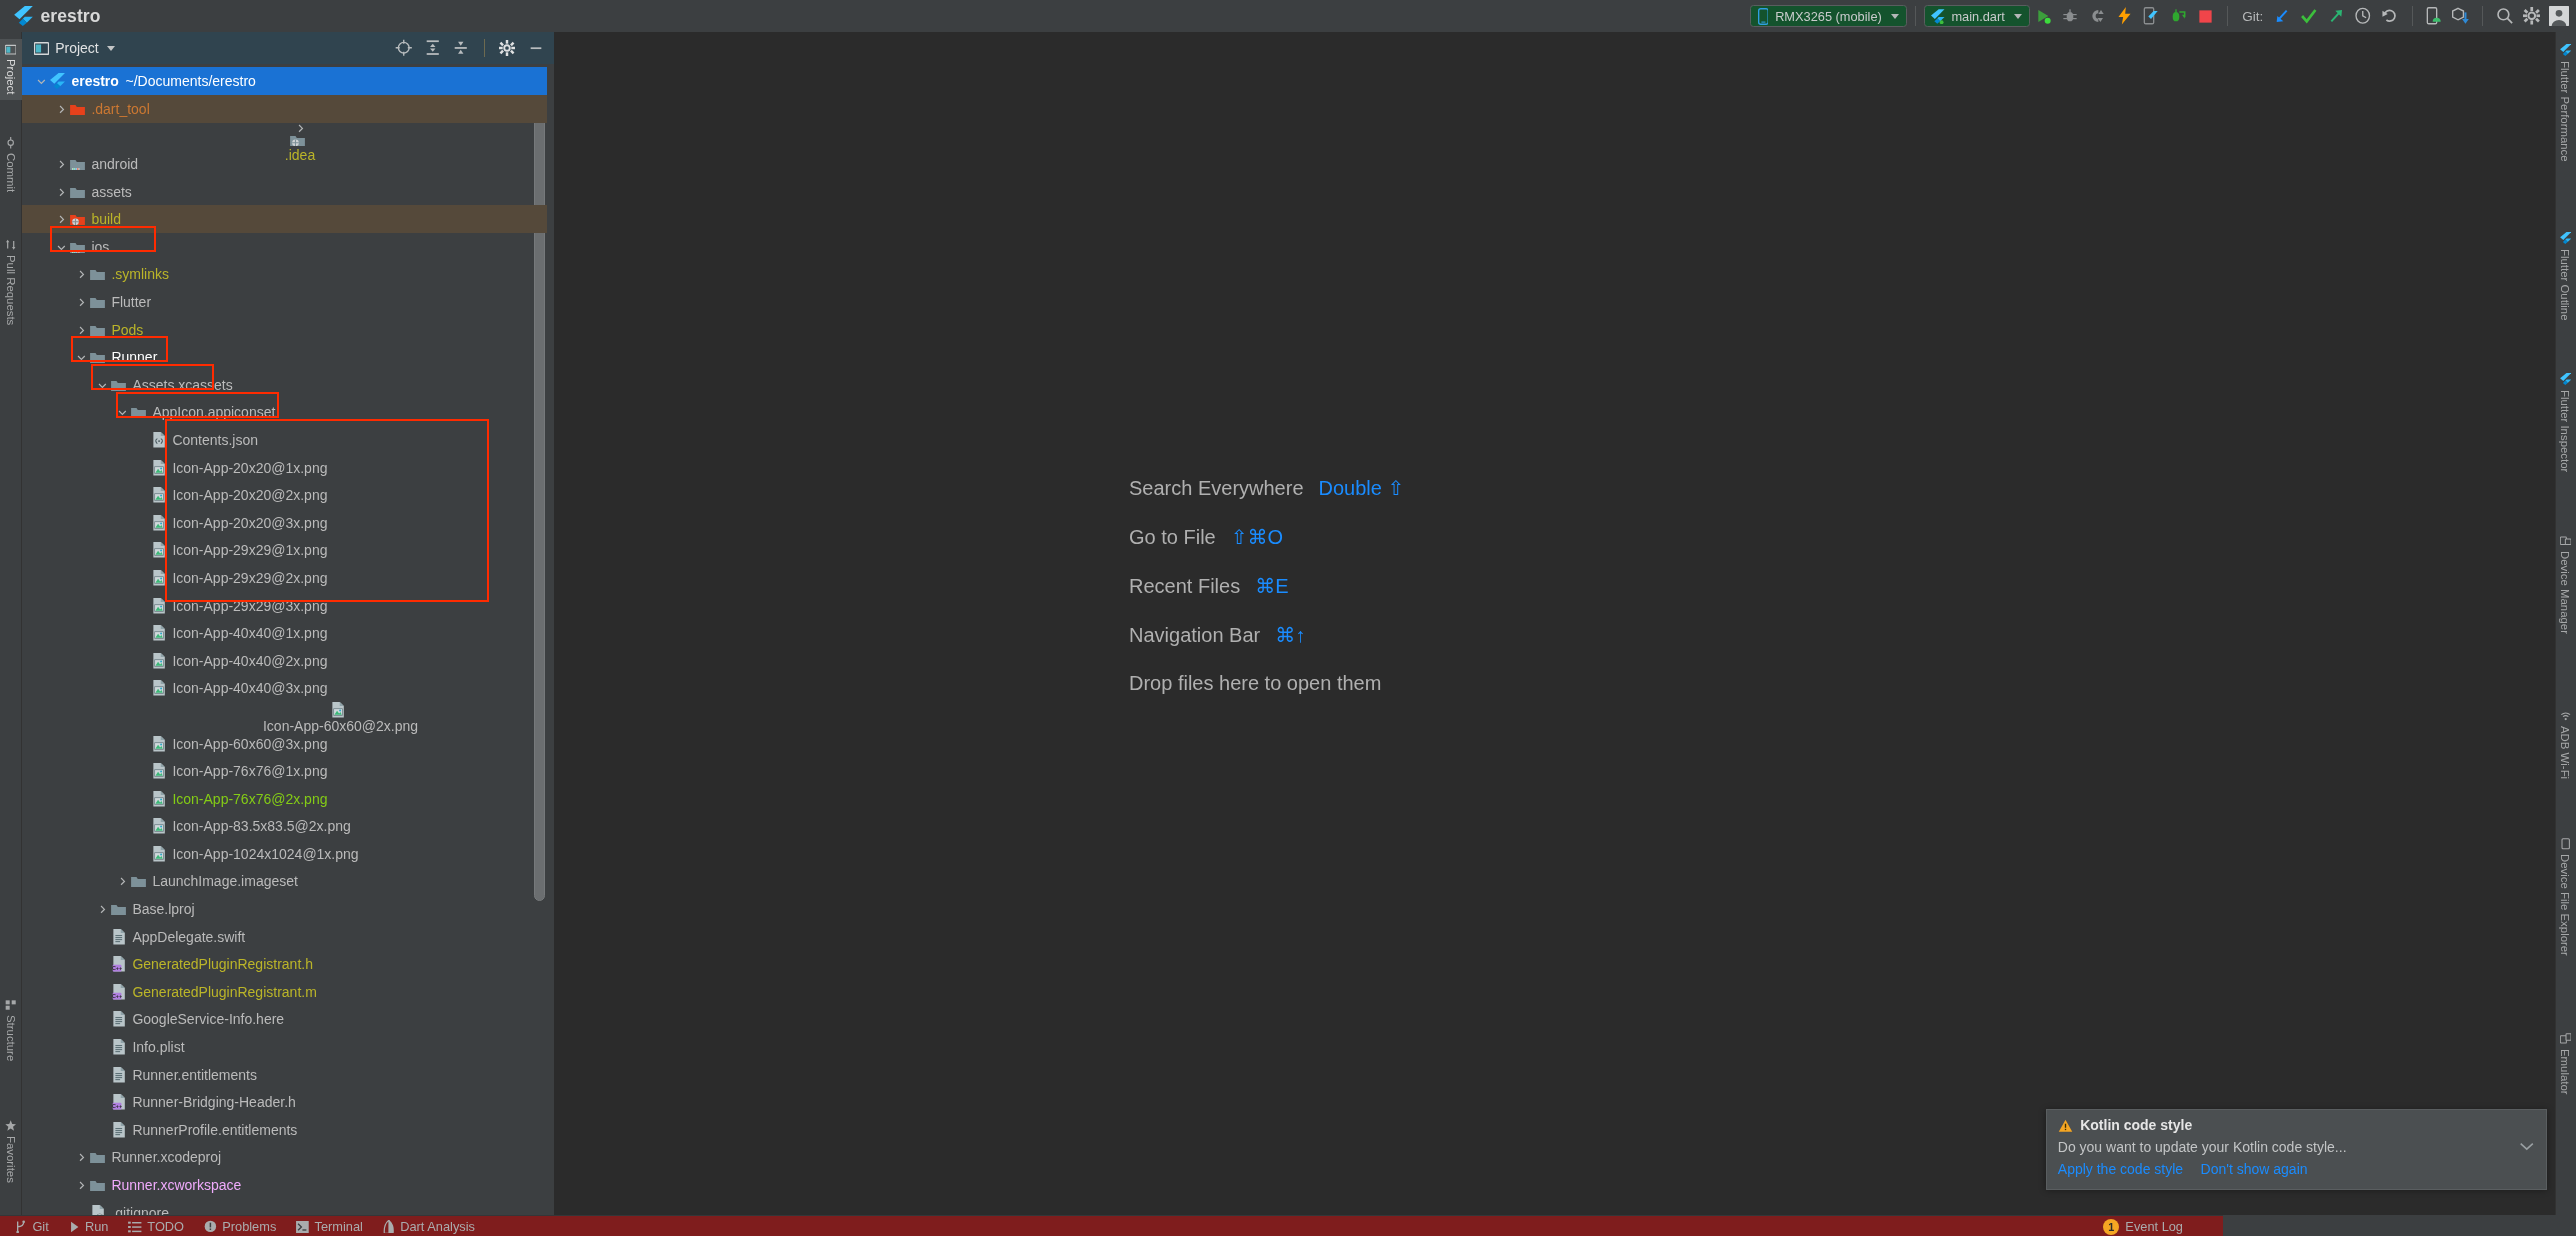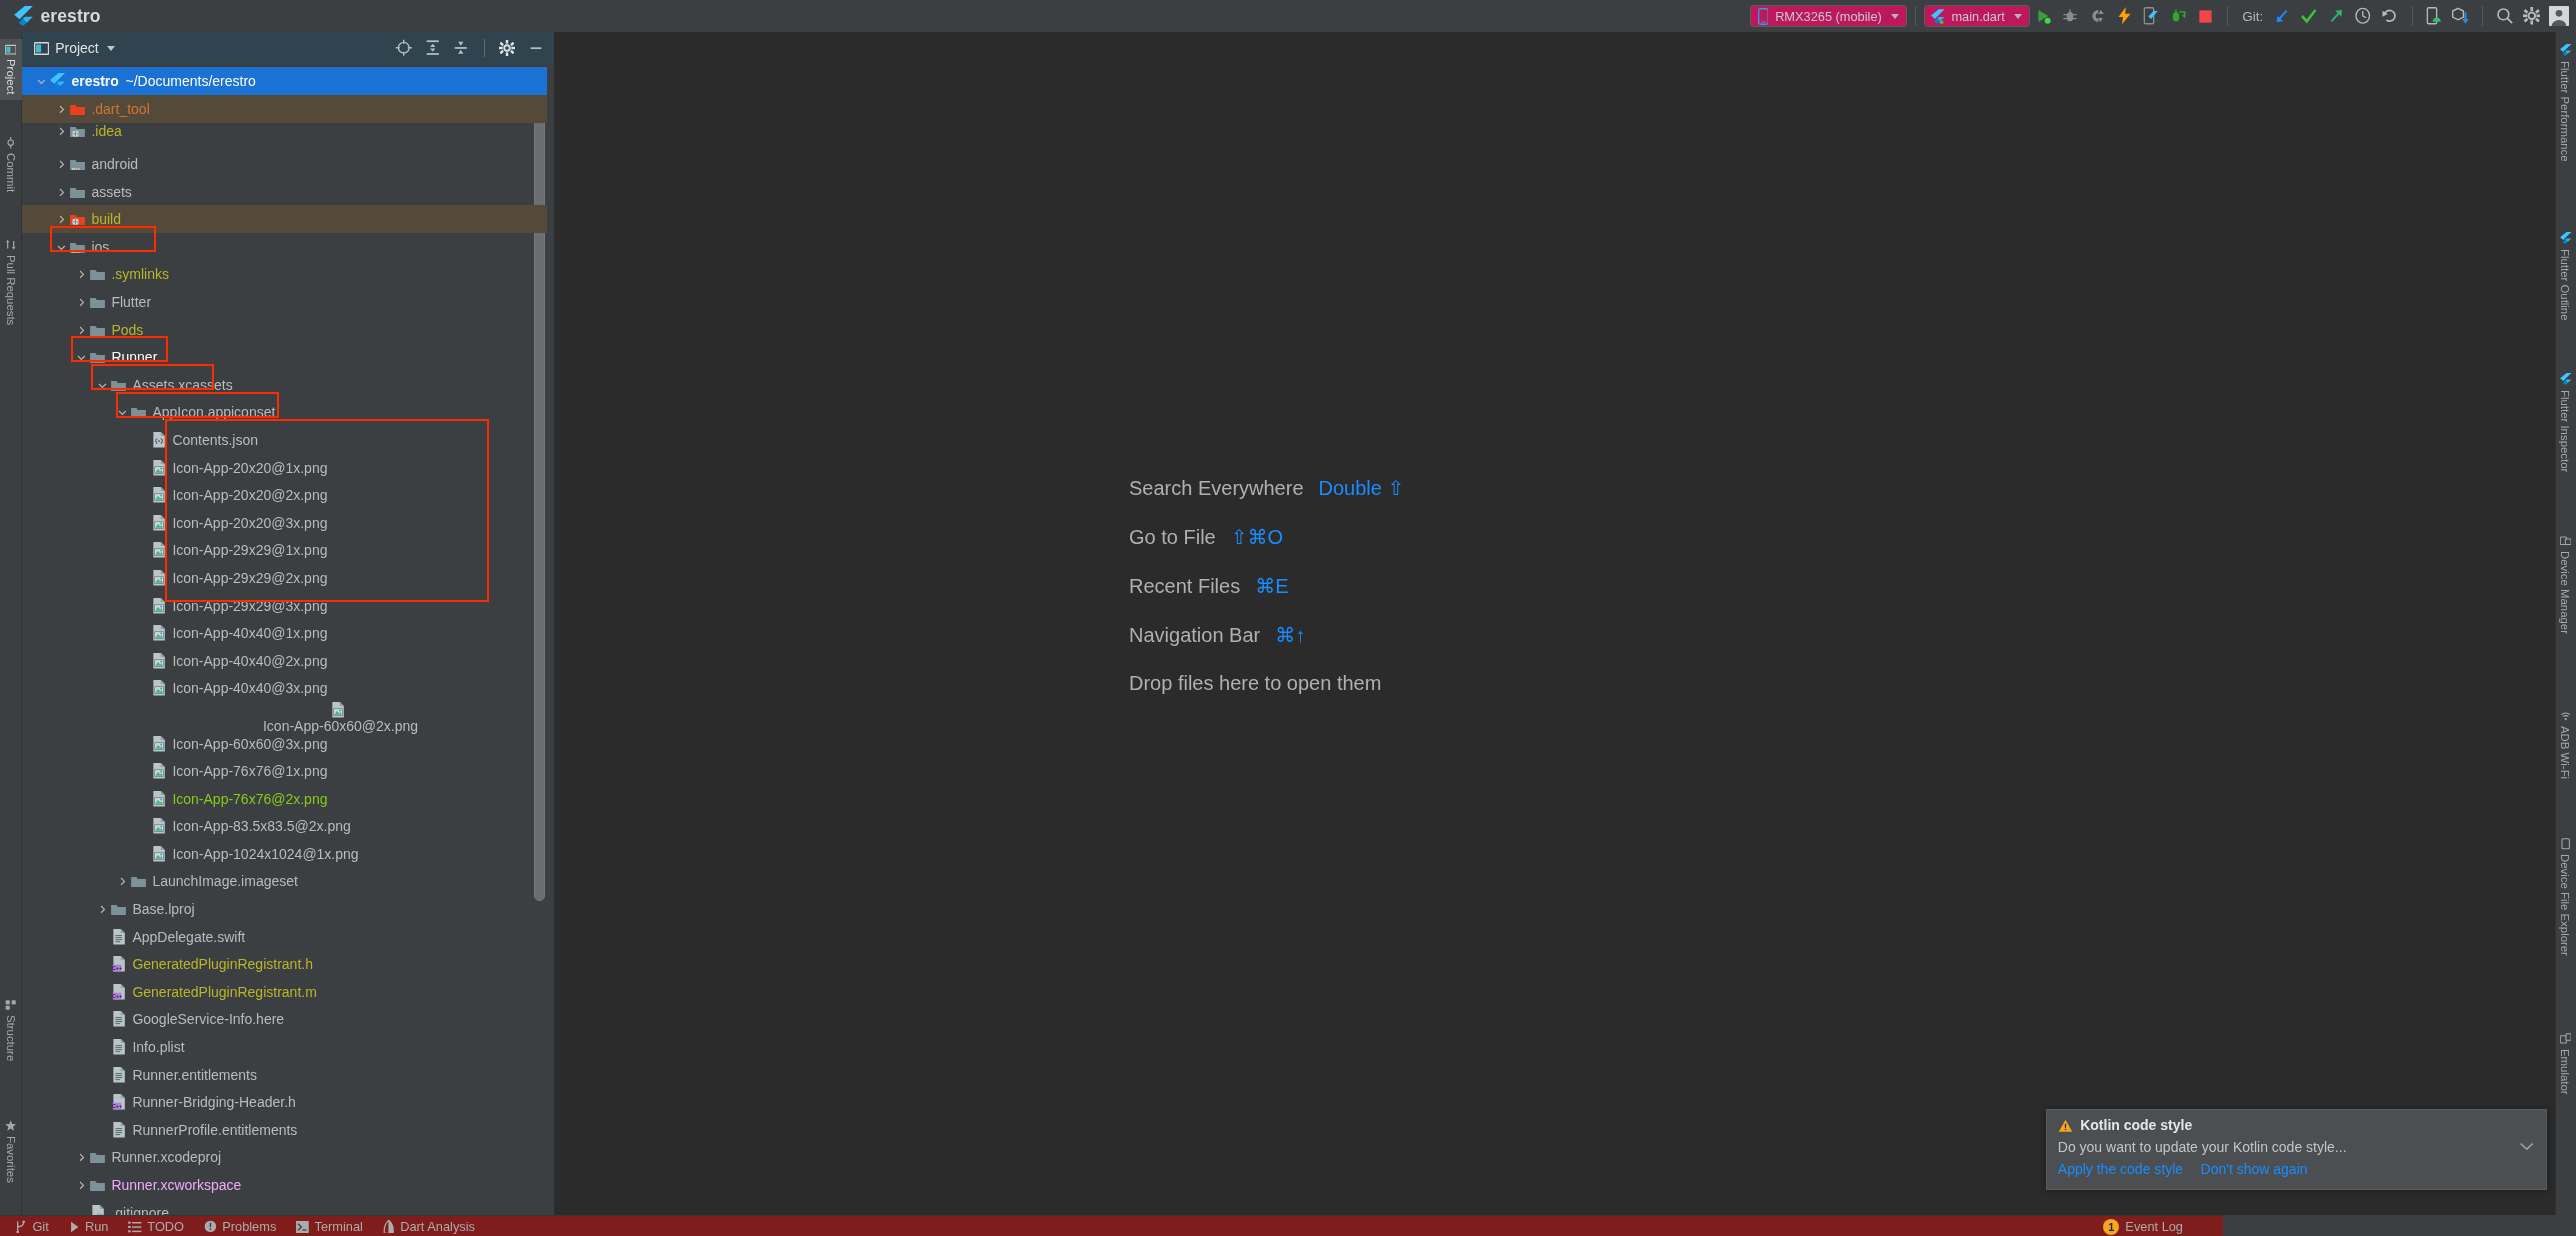--- a/index.html
+++ b/index.html
@@ -18,21 +18,21 @@
     position:absolute; left:0; top:0; width:2576px; height:32px;
     background:#3c3f41; display:flex; align-items:center;
   }
   .titlebar .tb-left{ display:flex; align-items:center; gap:8px; padding-left:13.5px; }
   .app-title{ color:#d8d8d8; font-size:17.5px; font-weight:bold; letter-spacing:0.1px;}
 
   .tb-right{ position:absolute; right:0; top:0; height:32px; display:flex; align-items:center; gap:0px; padding-right:4px;}
   .combo{
     display:flex; align-items:center; gap:6.7px;
     height:21.5px; padding:0 6.7px 0 6.7px;
-    border:0.7px solid #5a5d5f; border-radius:3.4px; background:#be185d;
+    border:0.7px solid #5a5d5f; border-radius:3.4px; background:#14532d;
     color:#c9cbcc; font-size:12.8px; white-space:nowrap;
   }
   .combo .caret{ width:0;height:0;border-left:4.7px solid transparent;border-right:4.7px solid transparent;border-top:5.4px solid #b4b6b7; margin-left:2.7px;}
   .tb-sep{ width:0.7px; height:20px; background:#555859; margin:0 8px; }
   .tbtn{ width:27px;height:27px; display:flex;align-items:center;justify-content:center; border-radius:2.7px;}
   .git-label{ color:#b6b8b9; font-size:13.5px; margin:0 5.4px 0 6.7px; }
   .avatar{ width:20px;height:20px;background:#cfd1d2;border-radius:1.3px; display:flex;align-items:flex-end;justify-content:center;overflow:hidden;}
 
   
   .leftstrip{
@@ -433,21 +433,21 @@
               <path d="M6 3 L11 8 L6 13" stroke="#b3b5b6" stroke-width="1.8" fill="none"></path>
             </svg>
           </span>
           <span class="ic">
             <svg width="15" height="12.8" viewBox="0 0 22 19">
               <path d="M0 3 L0 18 L22 18 L22 6 L10 6 L8 3 Z" fill="#e8411b"></path>
             </svg>
           </span>
           <span class="lbl" style="color: rgb(204, 120, 50);">.dart_tool</span>
         </div>
-        <div class="row" style="top: 53px; padding-left: 32px;">
+        <div class="row" style="top: 59px; padding-left: 32px; flex-direction: column;">
           <span class="arrow">
             <svg width="10.8" height="10.8" viewBox="0 0 16 16">
               <path d="M6 3 L11 8 L6 13" stroke="#b3b5b6" stroke-width="1.8" fill="none"></path>
             </svg>
           </span>
           <span class="ic">
             <svg width="15" height="12.8" viewBox="0 0 22 19">
               <path d="M0 3 L0 18 L22 18 L22 6 L10 6 L8 3 Z" fill="#7d9199"></path>
               <circle cx="8" cy="13" r="5" fill="#cfd3d5"></circle>
               <path d="M8 8 L8 18 M3 13 L13 13" stroke="#7d9199" stroke-width="1.6"></path>

